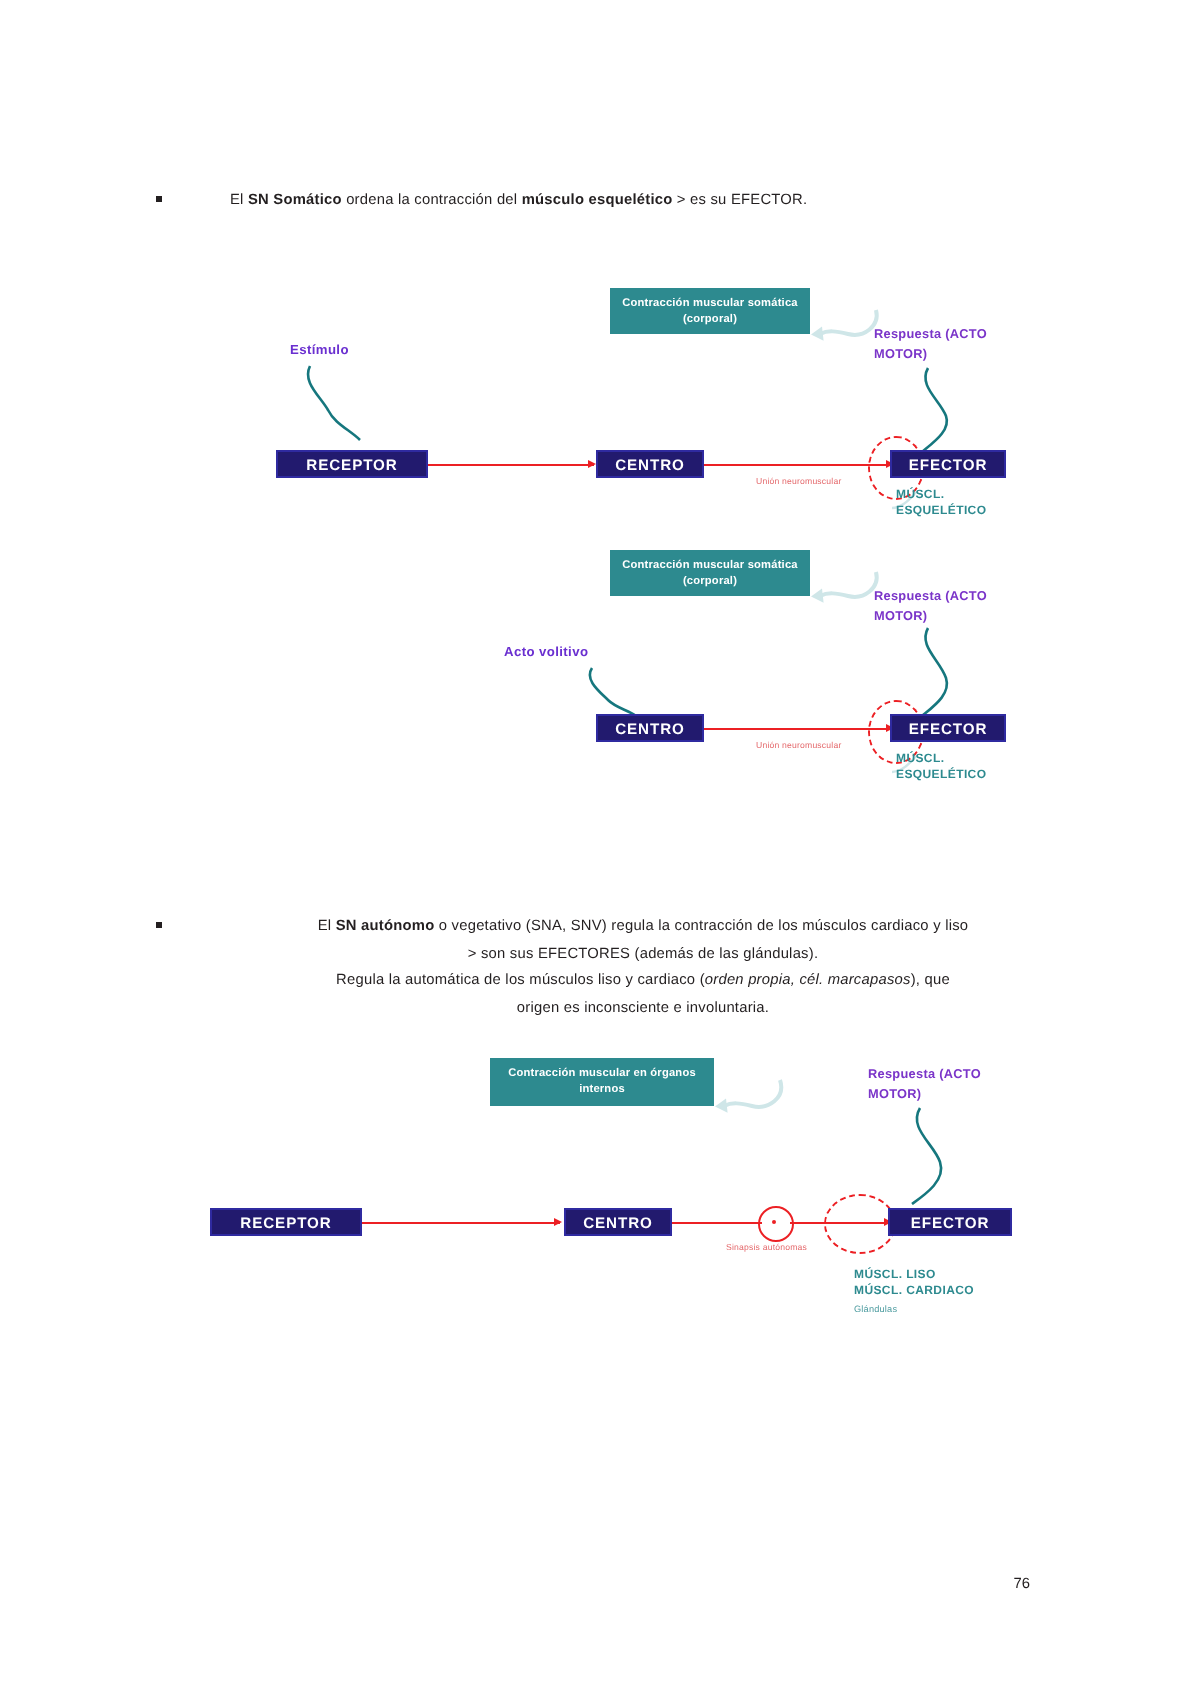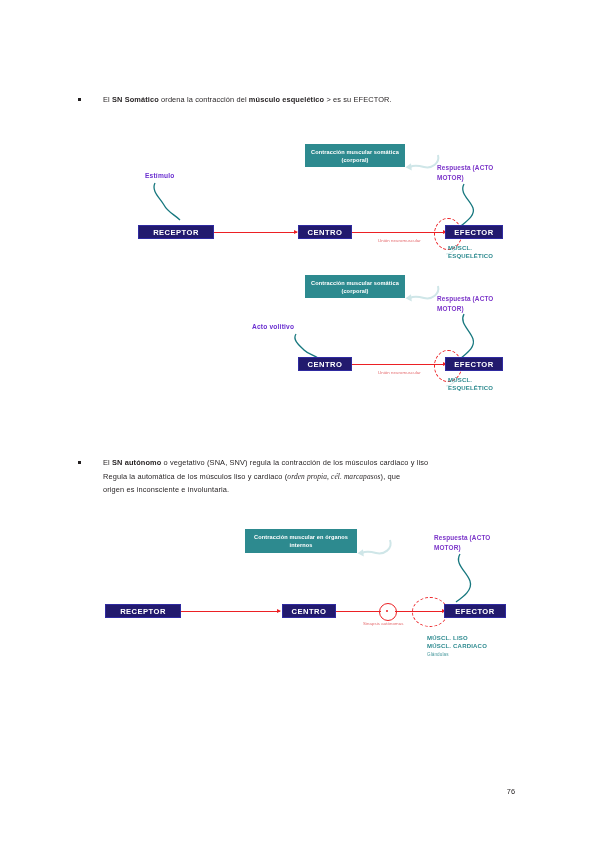--- a/index.html
+++ b/index.html
@@ -28,24 +28,24 @@
   }
   .bullet-marker {
     position: absolute;
     left: 0px;
     top: 4.5px;
     width: 3px;
     height: 3px;
     background: #231f20;
   }
   .bullet-body {
-    margin-left: 25px;
+    margin-left: 37px;
   }
   .b { font-weight: bold; }
-  .i { font-style: italic; font-family: Liberation Serif, serif; }
+  .i { font-style: italic; }
 
   
   .diagram {
     position: absolute;
     padding-left: 37px;
   }
 
   .node-box {
     position: absolute;
     background: #221a6e;
@@ -256,25 +256,28 @@
     <div class="lbl-red-small" style="left:378px; top:370px;">Unión neuromuscular</div>
 
     <svg class="curve" style="left:445px; top:375px;" width="24" height="14" viewBox="0 0 24 14">
       <path d="M 1 11 C 5 11, 9 8, 13 3" stroke="#cfe6e8" stroke-width="1.2" fill="none"></path>
     </svg>
 
     <div class="lbl-teal-text" style="left:448px; top:376px; width:90px;">MÚSCL.
 ESQUELÉTICO</div>
   </div>
 
-  <div class="bullet-block" style="left:78px; top:456px; width:450px;">
+  <div class="bullet-block" style="left:78px; top:456px; width:450px;text-align:center;">
     <span class="bullet-marker"></span>
     <div class="bullet-body">
       <div>
         <span>El </span><span class="b">SN autónomo</span><span> o vegetativo (SNA, SNV) regula la contracción de los músculos cardiaco y liso</span>
+      </div>
+      <div>
+        <span>&gt; son sus EFECTORES (además de las glándulas).</span>
       </div>
       <div>
         <span>Regula la automática de los músculos liso y cardiaco (</span><span class="i">orden propia, cél. marcapasos</span><span>), que</span>
       </div>
       <div>
         <span>origen es inconsciente e involuntaria.</span>
       </div>
     </div>
   </div>
 

